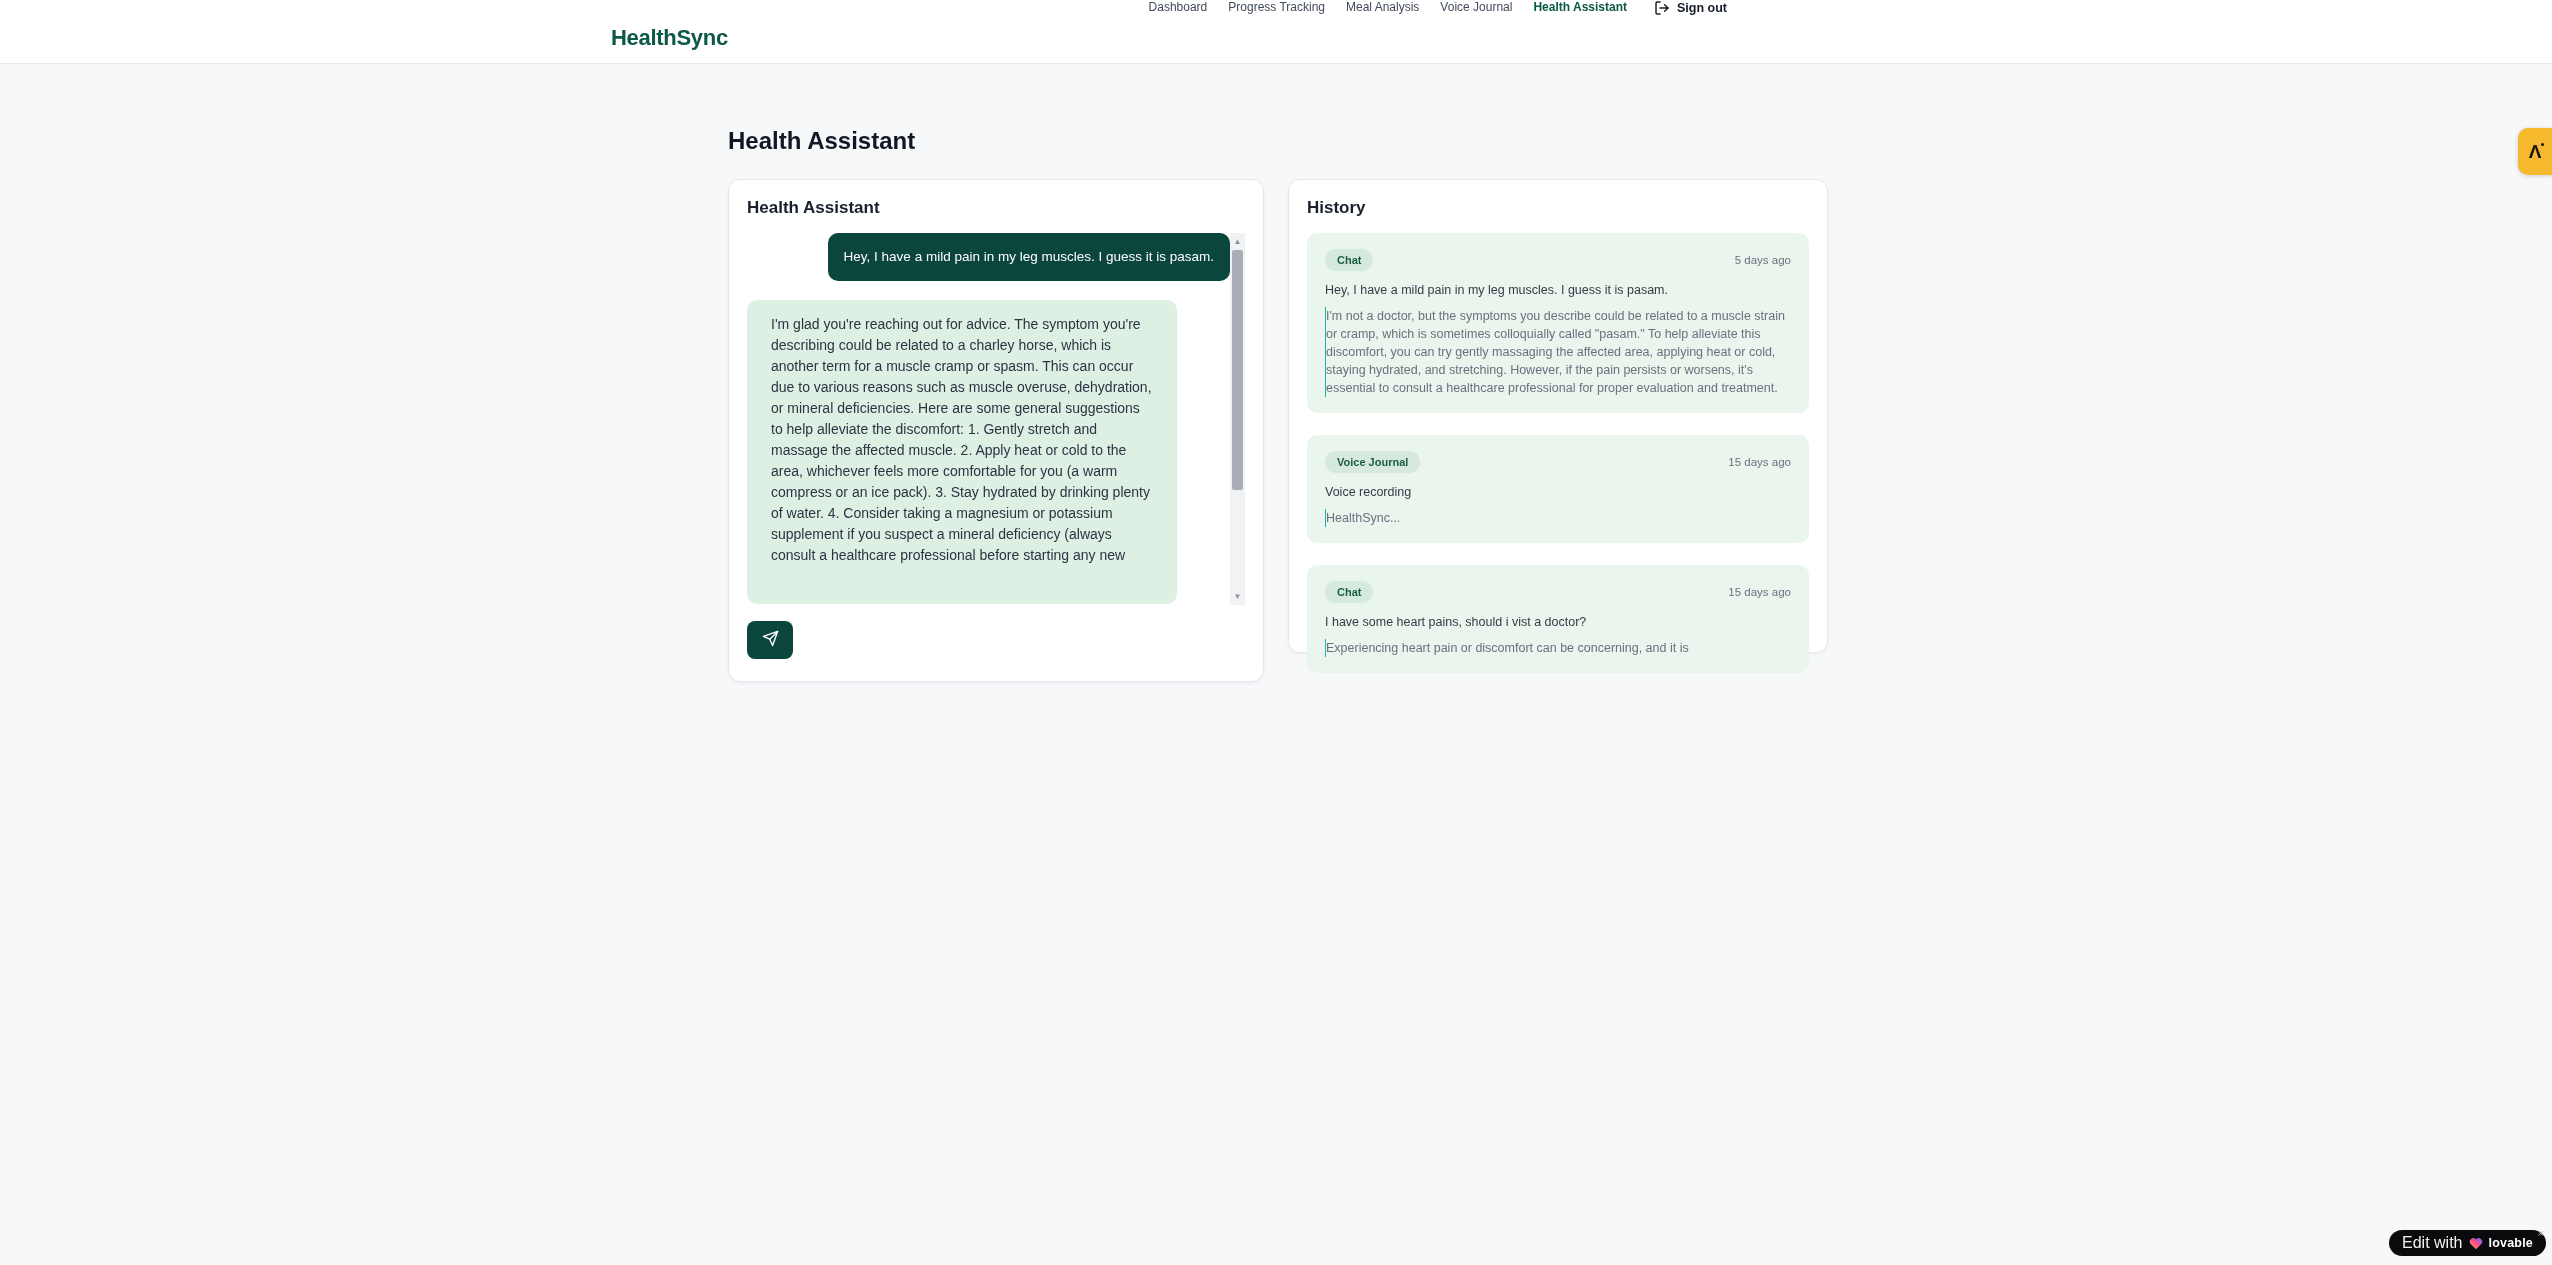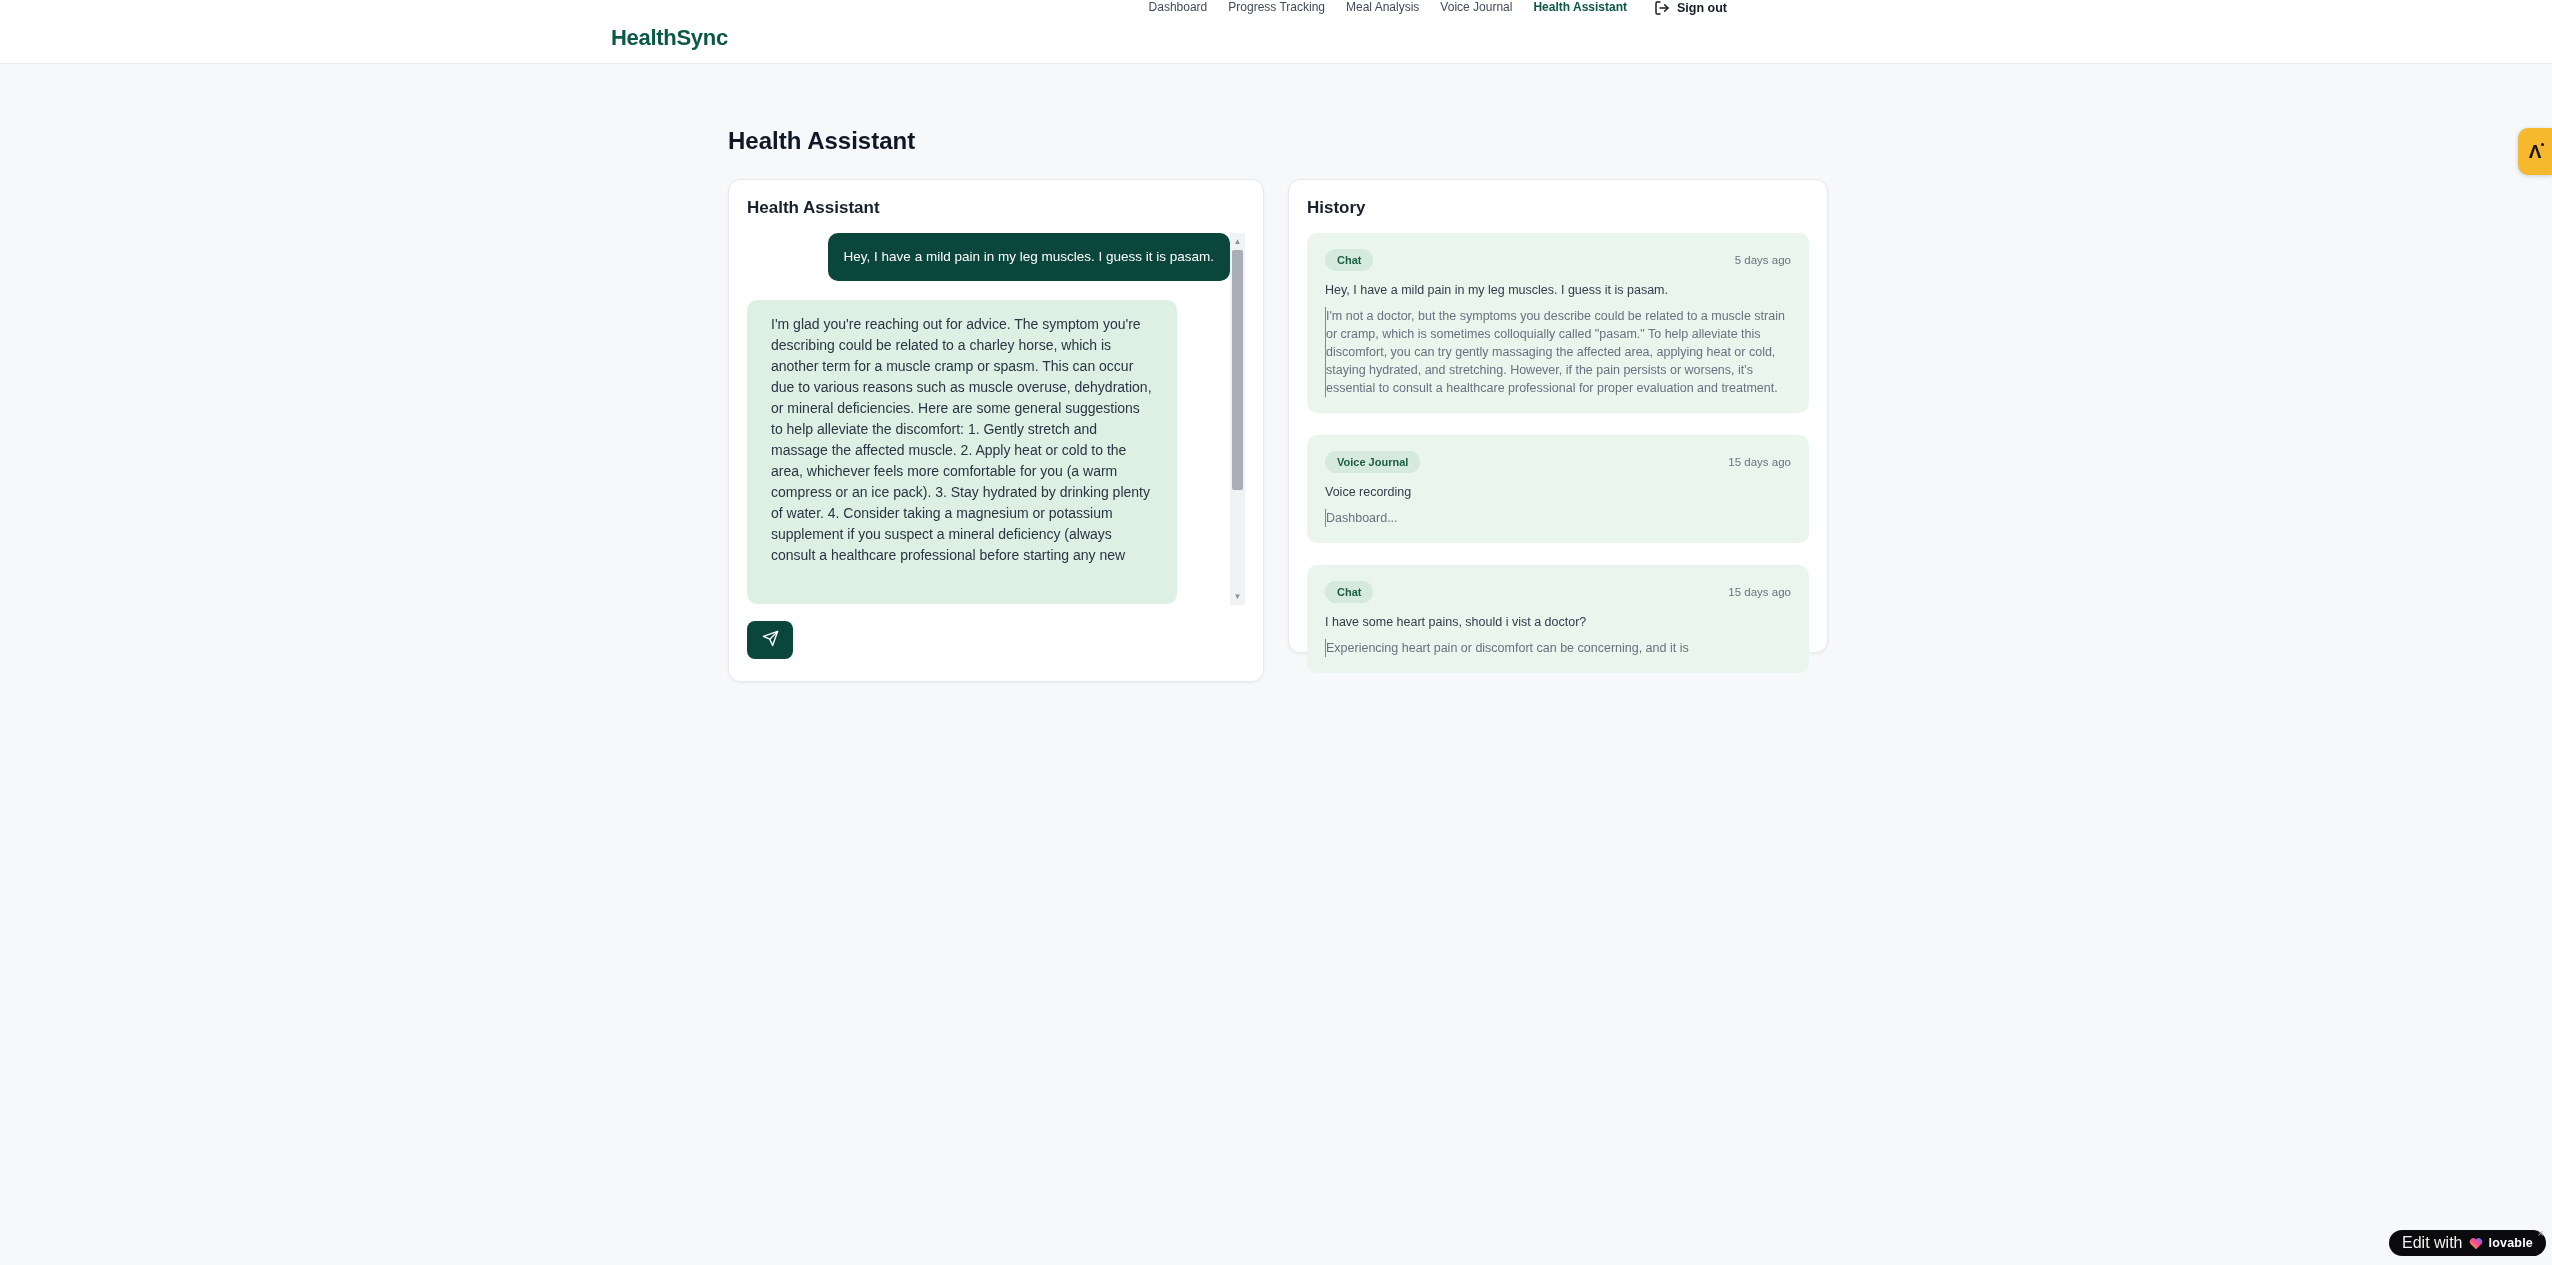--- a/index.html
+++ b/index.html
@@ -201,21 +201,21 @@
           <div class="history-msg">Hey, I have a mild pain in my leg muscles. I guess it is pasam.</div>
           <div class="history-quote">I'm not a doctor, but the symptoms you describe could be related to a muscle strain or cramp, which is sometimes colloquially called "pasam." To help alleviate this discomfort, you can try gently massaging the affected area, applying heat or cold, staying hydrated, and stretching. However, if the pain persists or worsens, it's essential to consult a healthcare professional for proper evaluation and treatment.</div>
         </div>
 
         <div class="history-item">
           <div class="history-item-top">
             <span class="type-badge">Voice Journal</span>
             <span class="timestamp">15 days ago</span>
           </div>
           <div class="history-msg">Voice recording</div>
-          <div class="history-quote">Dashboard...</div>
+          <div class="history-quote">HealthSync...</div>
         </div>
 
         <div class="history-item">
           <div class="history-item-top">
             <span class="type-badge">Chat</span>
             <span class="timestamp">15 days ago</span>
           </div>
           <div class="history-msg">I have some heart pains, should i vist a doctor?</div>
           <div class="history-quote">Experiencing heart pain or discomfort can be concerning, and it is</div>
         </div>

